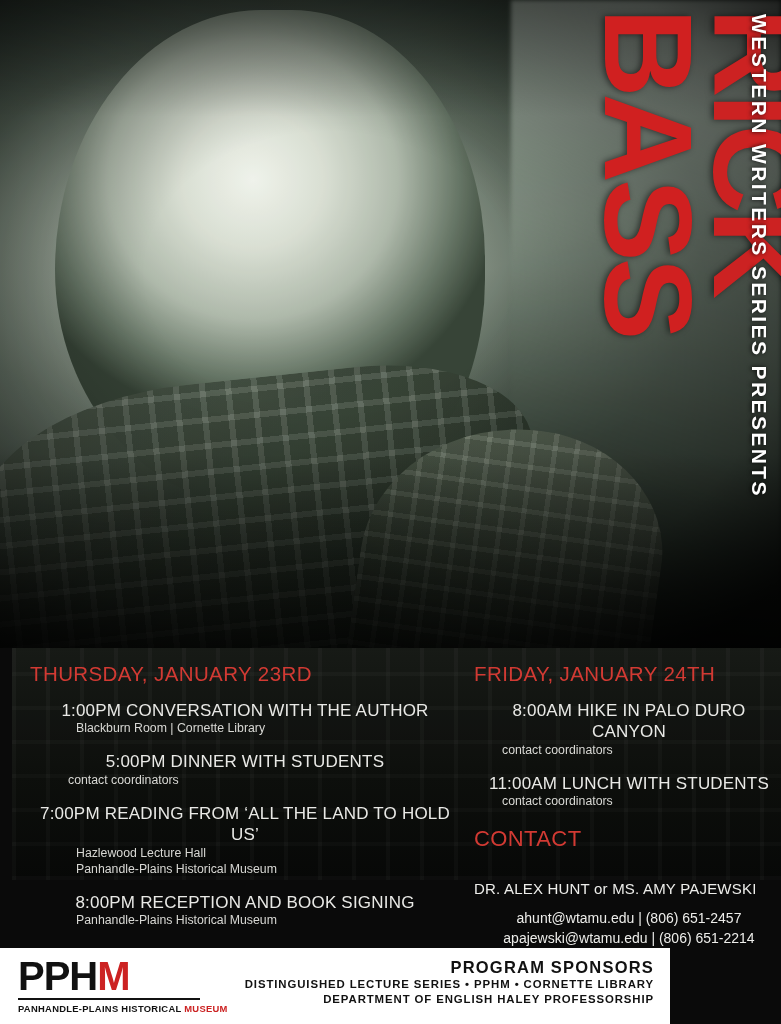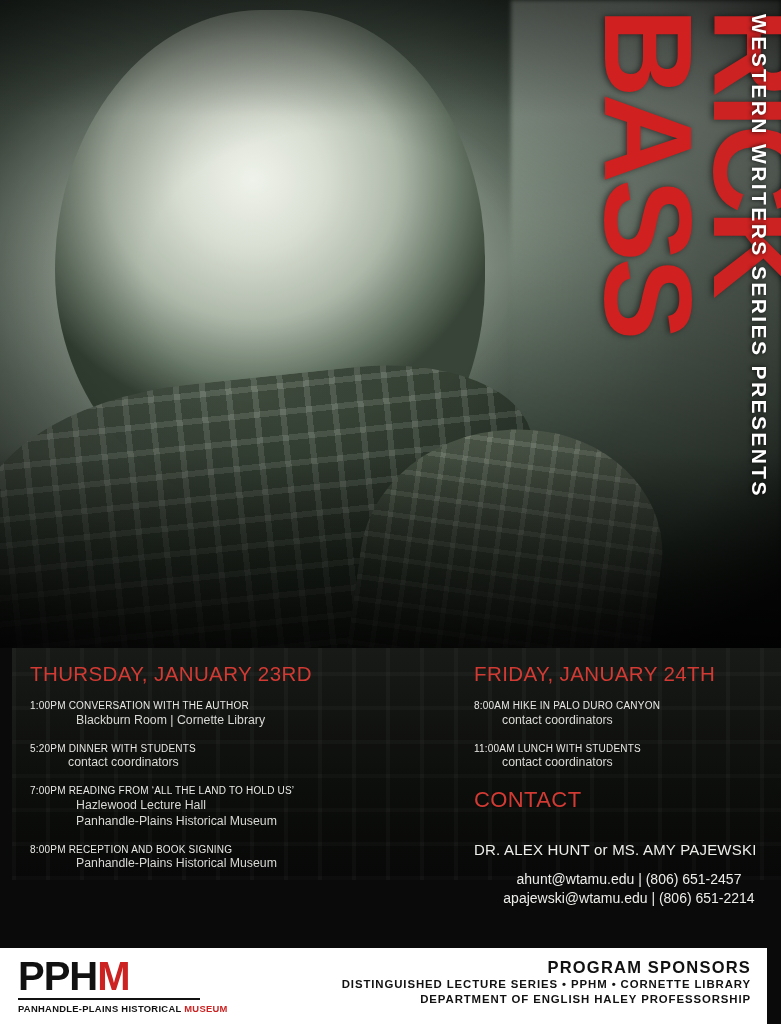--- a/index.html
+++ b/index.html
@@ -143,23 +143,24 @@
   .day-head {
     color: #d23a33;
     font-size: 20.5px;
     font-weight: normal;
     letter-spacing: 0.4px;
     margin-bottom: 14px;
   }
   .evt { margin-bottom: 14px; }
   .evt-line {
     color: #e9e9e6;
-    font-size: 10px;
+    font-size: 17px;
     letter-spacing: 0.2px;
     line-height: 1.26;
+    text-align: center;
   }
   .evt-sub {
     color: #d8d8d4;
     font-size: 12.3px;
     padding-left: 38px;
     line-height: 1.3;
   }
   .evt-sub.indent-sm { padding-left: 28px; }
   .evt-sub.indent-lg { padding-left: 46px; }
 
@@ -180,21 +181,21 @@
     color: #ededea;
     font-size: 14px;
     line-height: 1.38;
     text-align: center;
   }
 
   
   .footer {
     position: absolute;
     bottom: 0; left: 0;
-    width: 767px; height: 76px;
+    width: 670px; height: 76px;
     background: #ffffff;
   }
   .logo {
     position: absolute;
     left: 18px; top: 8px;
   }
   .logo-main {
     font-weight: bold;
     font-size: 40px;
     letter-spacing: -1px;
@@ -263,21 +264,21 @@
 
     <div class="col col-left">
       <div class="day-head">THURSDAY, JANUARY 23RD</div>
 
       <div class="evt">
         <div class="evt-line">1:00PM CONVERSATION WITH THE AUTHOR</div>
         <div class="evt-sub indent-lg">Blackburn Room | Cornette Library</div>
       </div>
 
       <div class="evt">
-        <div class="evt-line">5:20PM DINNER WITH STUDENTS</div>
+        <div class="evt-line">5:00PM DINNER WITH STUDENTS</div>
         <div class="evt-sub">contact coordinators</div>
       </div>
 
       <div class="evt">
         <div class="evt-line">7:00PM READING FROM ‘ALL THE LAND TO HOLD US’</div>
         <div class="evt-sub indent-lg">Hazlewood Lecture Hall</div>
         <div class="evt-sub indent-lg">Panhandle-Plains Historical Museum</div>
       </div>
 
       <div class="evt">

